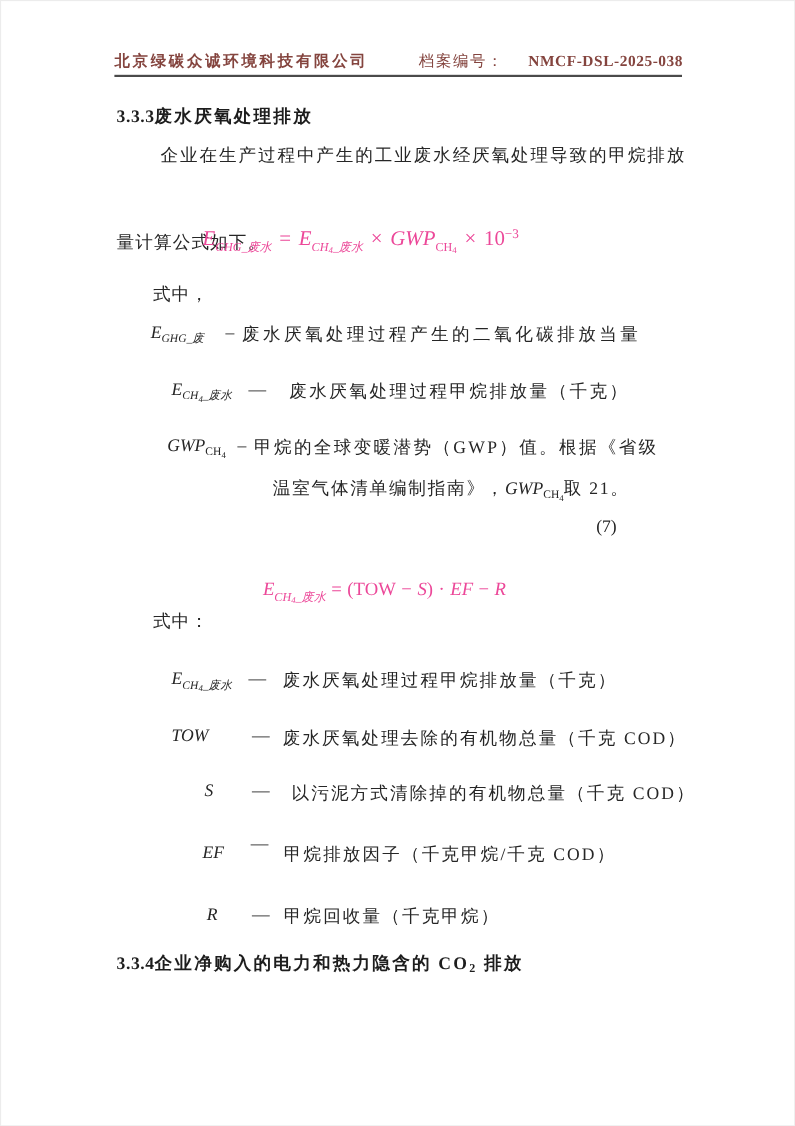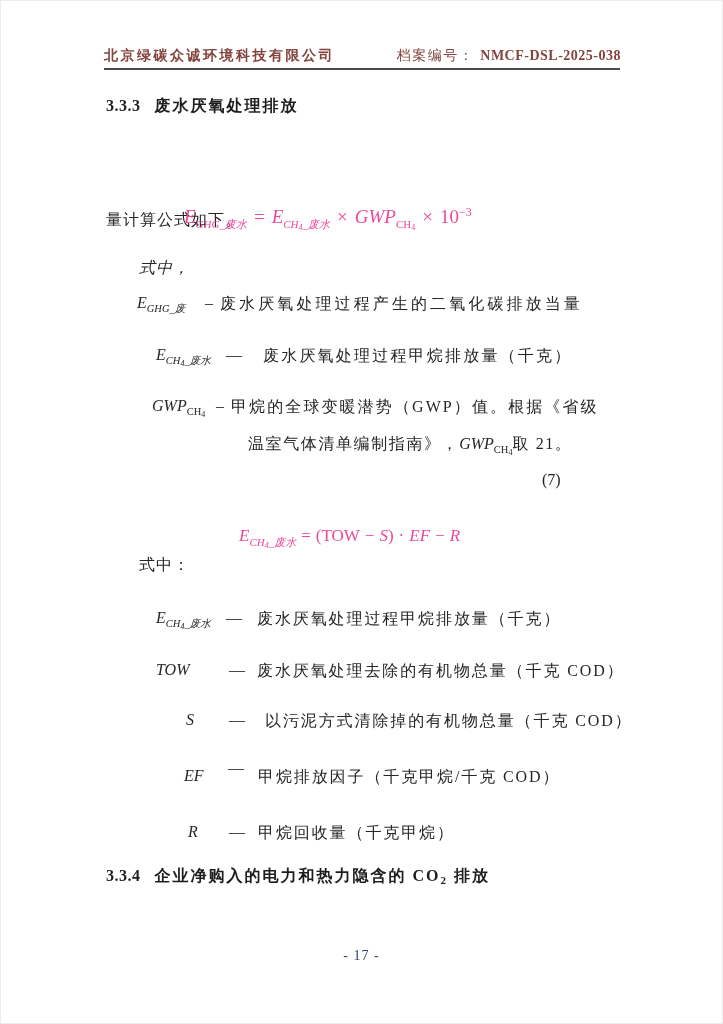--- a/index.html
+++ b/index.html
@@ -5,37 +5,37 @@
   html,body{margin:0;padding:0;background:#ffffff;}
   .page{
     position:relative;width:723px;height:1024px;background:#ffffff;
     font-family:"Liberation Serif","DejaVu Serif",serif;color:#262626;
     overflow:hidden;border:1px solid #ececec;box-sizing:border-box;
   }
   
   .hdr-left{position:absolute;left:103px;top:46px;font-size:14px;font-weight:600;
     letter-spacing:2.5px;color:#84443e;}
   .hdr-right{position:absolute;right:101px;top:46px;color:#84443e;font-size:14px;white-space:nowrap;}
-  .hdr-right .lbl{letter-spacing:1.5px;margin-right:6px;}
+  .hdr-right .lbl{letter-spacing:1.5px;margin-right:22px;}
   .hdr-right .num{font-weight:700;letter-spacing:0.5px;}
   .hdr-rule{position:absolute;left:103px;right:102px;top:67px;height:2px;background:#4a4a4a;}
   
   .h3{position:absolute;left:105px;font-size:16px;font-weight:700;color:#1d1d1d;white-space:nowrap;}
-  .h3 .no{margin-right:14px;letter-spacing:0.5px;}
+  .h3 .no{letter-spacing:0.5px;}
   .h3 .tt{letter-spacing:2px;}
   .h333{top:95px;}
   .h334{top:865px;}
   .subchar{font-size:11px;vertical-align:-3px;}
   
   .pline{position:absolute;left:105px;width:518px;font-size:16px;color:#262626;white-space:nowrap;}
   .p1a{top:130px;letter-spacing:1.7px;padding-left:40px;}
   .p1b{top:164px;letter-spacing:1px;margin-top:45px;}
   .p2a{top:902px;letter-spacing:1.6px;padding-left:40px;}
   .where{position:absolute;left:138px;font-size:16px;letter-spacing:1px;}
-  .where1{top:257px;font-style:italic;}
+  .where1{top:257px;}
   .where2{top:554px;}
   
   .mi{font-style:italic;}
   .formula{position:absolute;font-size:19px;font-style:italic;white-space:nowrap;color:#ec4899;}
   .f1{left:183px;top:204px;}
   .f7{left:238px;top:483px;font-size:17px;margin-top:42px;}
   .fsub{font-size:11px;vertical-align:-5px;letter-spacing:0;}
   .fsub .s4{font-size:8px;vertical-align:-2px;}
   .fsup{font-size:12px;vertical-align:7px;font-style:normal;}
   .op{font-style:normal;margin:0 7px;}
@@ -62,20 +62,21 @@
   <div class="hdr-left">北京绿碳众诚环境科技有限公司</div>
   <div class="hdr-right">
     <span class="lbl">档案编号：</span><span class="num">NMCF-DSL-2025-038</span>
   </div>
   <div class="hdr-rule"></div>
 
   <div class="h3 h333">
     <span class="no">3.3.3</span><span class="tt">废水厌氧处理排放</span>
   </div>
 
+  <div class="pline p1a">企业在生产过程中产生的工业废水经厌氧处理导致的甲烷排放</div>
   <div class="pline p1b">量计算公式如下。</div>
 
   <div class="formula f1">
     <span class="mi">E</span><span class="fsub"><span>GHG_</span><span class="s4"></span><span>废水</span></span><span class="op">=</span><span class="mi">E</span><span class="fsub"><span>CH</span><span class="s4">4</span><span>_废水</span></span><span class="op">×</span><span class="mi">GWP</span><span class="fsub" style="font-style:normal"><span>CH</span><span class="s4">4</span><span></span></span><span class="op">×</span><span class="upright">10</span><span class="fsup">−3</span>
   </div>
 
   <div class="where where1">式中，</div>
 
   <div class="defrow" style="left:136px;top:293px;">
     <span class="v">E</span><span class="vsub"><span>GHG_</span><span class="s4"></span><span>废</span></span>
@@ -133,15 +134,14 @@
     <span class="v">R</span><span class="vsub"><span></span><span class="s4"></span><span></span></span>
     <span class="dash" style="left:41px;">—</span>
     <span class="desc" style="left:70px;letter-spacing:1.9px;">甲烷回收量（千克甲烷）</span>
   </div>
 
   <div class="h3 h334">
     <span class="no">3.3.4</span><span class="tt"><span>企业净购入的电力和热力隐含的 CO</span><span class="subchar">2</span><span> 排放</span></span>
   </div>
 
 
-  <div class="footer">- 17 -</div>
 
 </div>
 
 </body></html>

